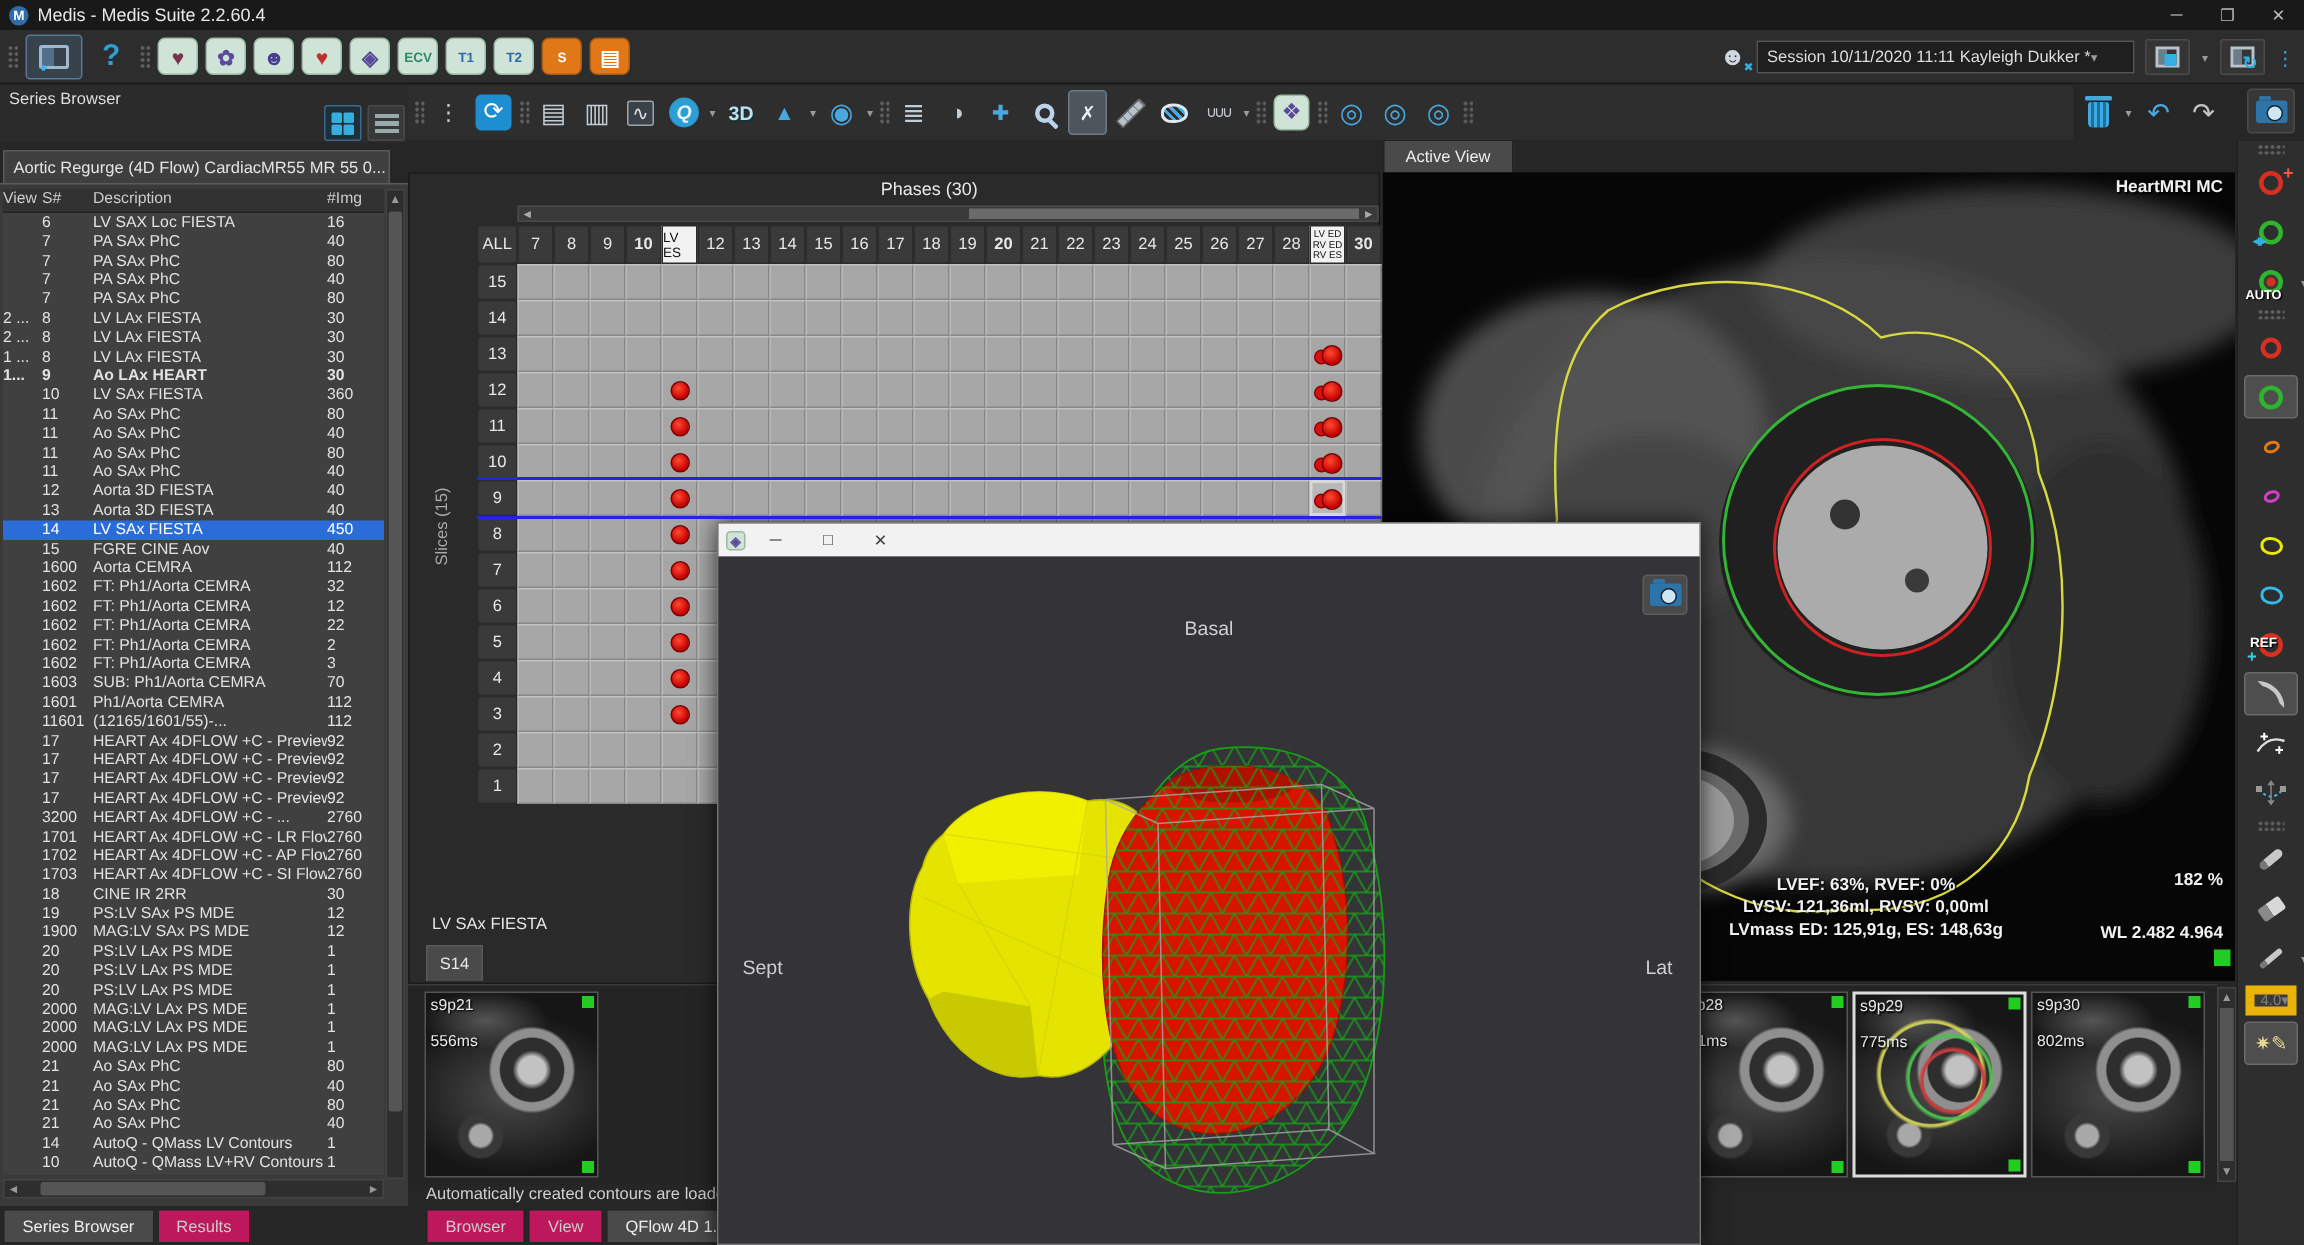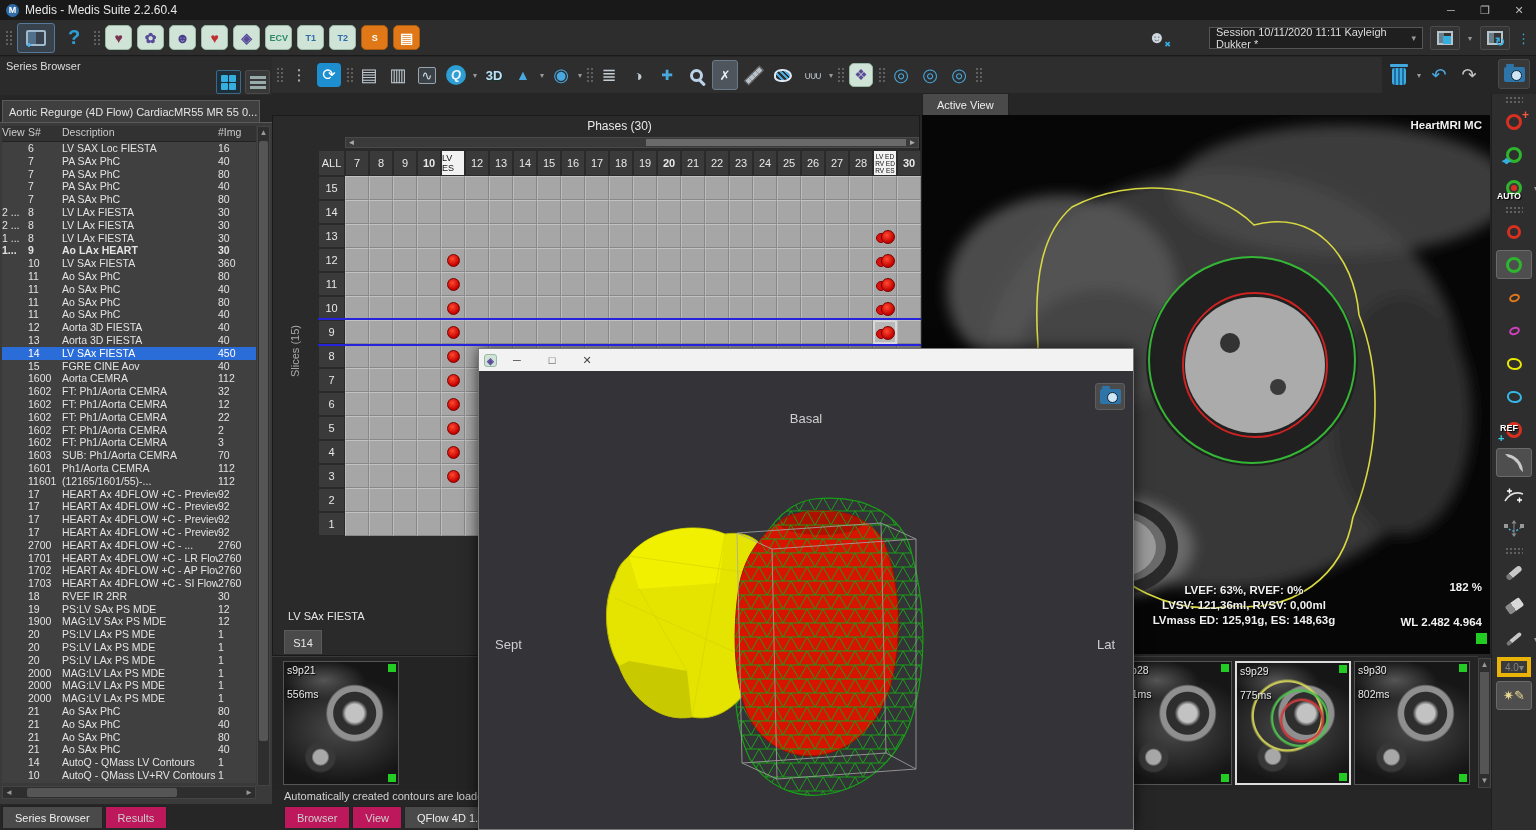--- a/index.html
+++ b/index.html
@@ -22,21 +22,21 @@
   .lgrid:after{content:"◂▸";position:absolute;left:-2px;top:8px;font-size:8px;color:#4db2e8;letter-spacing:-2px;}
   .helpq{color:#2e9fd4;font-weight:bold;font-size:20px;padding:0 8px;}
   .app{width:27px;height:25px;border-radius:5px;display:flex;align-items:center;justify-content:center;font-weight:bold;}
   .app.green{background:#cfe4d6;border:1px solid #9ab8a4;}
   .app.orange{background:#e07818;border:1px solid #a85a10;}
   .app span{font-size:14px;}
   .app.txt span{font-size:9px;}
   #appright{position:absolute;right:6px;top:22px;height:32px;display:flex;align-items:center;gap:7px;}
   .usr{color:#cfd8e0;font-size:17px;position:relative;}
   .usr:after{content:"✖";position:absolute;right:-5px;bottom:-1px;font-size:8px;color:#35aee0;}
-  .sessionbox{width:214px;height:22px;background:#1f1f1f;border:1px solid #555;color:#ddd;display:flex;align-items:center;justify-content:flex-start;padding:0 6px;font-size:11px;margin-left:36px;}
+  .sessionbox{width:252px;height:22px;background:#1f1f1f;border:1px solid #555;color:#ddd;display:flex;align-items:center;justify-content:flex-start;padding:0 6px;font-size:11px;}
   .sessionbox .car{color:#999;font-size:9px;}
   .winic{width:30px;height:24px;background:#353535;border:1px solid #4a4a4a;border-radius:2px;display:flex;align-items:center;justify-content:center;}
   .winic .pane{width:16px;height:14px;border:2px solid #b8c4cc;position:relative;background:linear-gradient(90deg,#6c7d8a 45%,transparent 45%);}
   .winic.save .pane:after{content:"";position:absolute;right:0;bottom:-1px;width:8px;height:8px;background:#35aee0;}
   .winic.reset .pane:after{content:"↻";position:absolute;right:-4px;bottom:-6px;color:#35aee0;font-size:12px;font-weight:bold;}
   .vdots{color:#35aee0;font-size:13px;letter-spacing:0;}
 
   
   #maintb{left:272px;top:57px;width:1110px;height:36px;background:#2e2e2e;display:flex;align-items:center;gap:3px;padding-left:4px;}
   #tbright{left:1386px;top:57px;width:104px;height:36px;display:flex;align-items:center;gap:4px;}
@@ -169,21 +169,21 @@
   .blob2{display:inline-block;width:15px;height:12px;border:2.5px solid;border-radius:45% 60% 50% 55%;}
   .plusmark{position:absolute;right:3px;top:1px;color:#ff5540;font-weight:bold;font-size:12px;}
   .cyplus{position:absolute;left:2px;bottom:0;color:#35d0e8;font-weight:bold;font-size:11px;}
   .bluearr{position:absolute;left:6px;bottom:2px;color:#35aee0;font-size:11px;font-weight:bold;letter-spacing:-2px;}
   .autolbl{position:absolute;left:1px;bottom:1px;color:#fff;font-size:8.5px;font-weight:bold;text-shadow:1px 1px 1px #000;}
   .reflbl{position:absolute;left:4px;top:8px;color:#fff;font-size:9px;font-weight:bold;text-shadow:1px 1px 1px #000;}
   .rcaret{position:absolute;right:-6px;top:11px;color:#999;font-size:8px;}
   .arc{width:18px;height:18px;border:3px solid transparent;border-top:3px solid #c8c8c8;border-right:3px solid #c8c8c8;border-radius:0 100% 0 0;}
   .brush{width:18px;height:6px;background:linear-gradient(90deg,#777 0 5px,#c8c8c8 5px);border-radius:3px;transform:rotate(-40deg);}
   .eraser{width:17px;height:10px;background:linear-gradient(90deg,#8a8a8a 42%,#d8d8d8 42%);border-radius:2px;transform:rotate(-35deg);}
-  .sizebox{width:34px;height:20px;background:#3a3a3a;border:4px solid #eab308;color:#808080;display:flex;align-items:center;justify-content:space-between;padding:0 4px;font-size:10px;}
+  .sizebox{width:34px;height:20px;background:#3a3a3a;border:6px solid #eab308;color:#808080;display:flex;align-items:center;justify-content:space-between;padding:0 4px;font-size:10px;}
   .wand{font-size:13px;color:#e8d890;}
 
   
   #v3{left:478px;top:348px;width:656px;height:482px;background:#333338;box-shadow:0 0 14px rgba(0,0,0,.7);border:1px solid #777;}
   #v3title{height:22px;background:#f2f2f2;display:flex;align-items:center;padding-left:5px;gap:5px;}
   .v3logo{width:13px;height:13px;background:#cfe4d6;border:1px solid #9ab8a4;border-radius:3px;color:#5a4a9a;font-size:9px;text-align:center;line-height:12px;font-weight:bold;}
   #v3title .t{color:#333;font-size:11.5px;flex:1;}
   #v3title .wb{width:30px;height:22px;display:flex;align-items:center;justify-content:center;color:#444;font-size:11px;}
   #v3cam{position:absolute;right:8px;top:34px;width:30px;height:27px;background:#4a4a4a;border:1px solid #5e5e5e;border-radius:3px;display:flex;align-items:center;justify-content:center;}
   .v3lbl{position:absolute;color:#cfcfcf;font-size:13px;}
@@ -555,21 +555,21 @@
         <span style="width: 34px;">92</span>
       </div>
       <div class="srow">
         <span style="width: 26px;"></span>
         <span style="width: 34px;">17</span>
         <span style="width: 156px;">HEART Ax 4DFLOW +C - Preview</span>
         <span style="width: 34px;">92</span>
       </div>
       <div class="srow">
         <span style="width: 26px;"></span>
-        <span style="width: 34px;">2700</span>
+        <span style="width: 34px;">3200</span>
         <span style="width: 156px;">HEART Ax 4DFLOW +C - ...</span>
         <span style="width: 34px;">2760</span>
       </div>
       <div class="srow">
         <span style="width: 26px;"></span>
         <span style="width: 34px;">1701</span>
         <span style="width: 156px;">HEART Ax 4DFLOW +C - LR Flow</span>
         <span style="width: 34px;">2760</span>
       </div>
       <div class="srow">
@@ -580,21 +580,21 @@
       </div>
       <div class="srow">
         <span style="width: 26px;"></span>
         <span style="width: 34px;">1703</span>
         <span style="width: 156px;">HEART Ax 4DFLOW +C - SI Flow</span>
         <span style="width: 34px;">2760</span>
       </div>
       <div class="srow">
         <span style="width: 26px;"></span>
         <span style="width: 34px;">18</span>
-        <span style="width: 156px;">RVEF IR 2RR</span>
+        <span style="width: 156px;">CINE IR 2RR</span>
         <span style="width: 34px;">30</span>
       </div>
       <div class="srow">
         <span style="width: 26px;"></span>
         <span style="width: 34px;">19</span>
         <span style="width: 156px;">PS:LV SAx PS MDE</span>
         <span style="width: 34px;">12</span>
       </div>
       <div class="srow">
         <span style="width: 26px;"></span>

